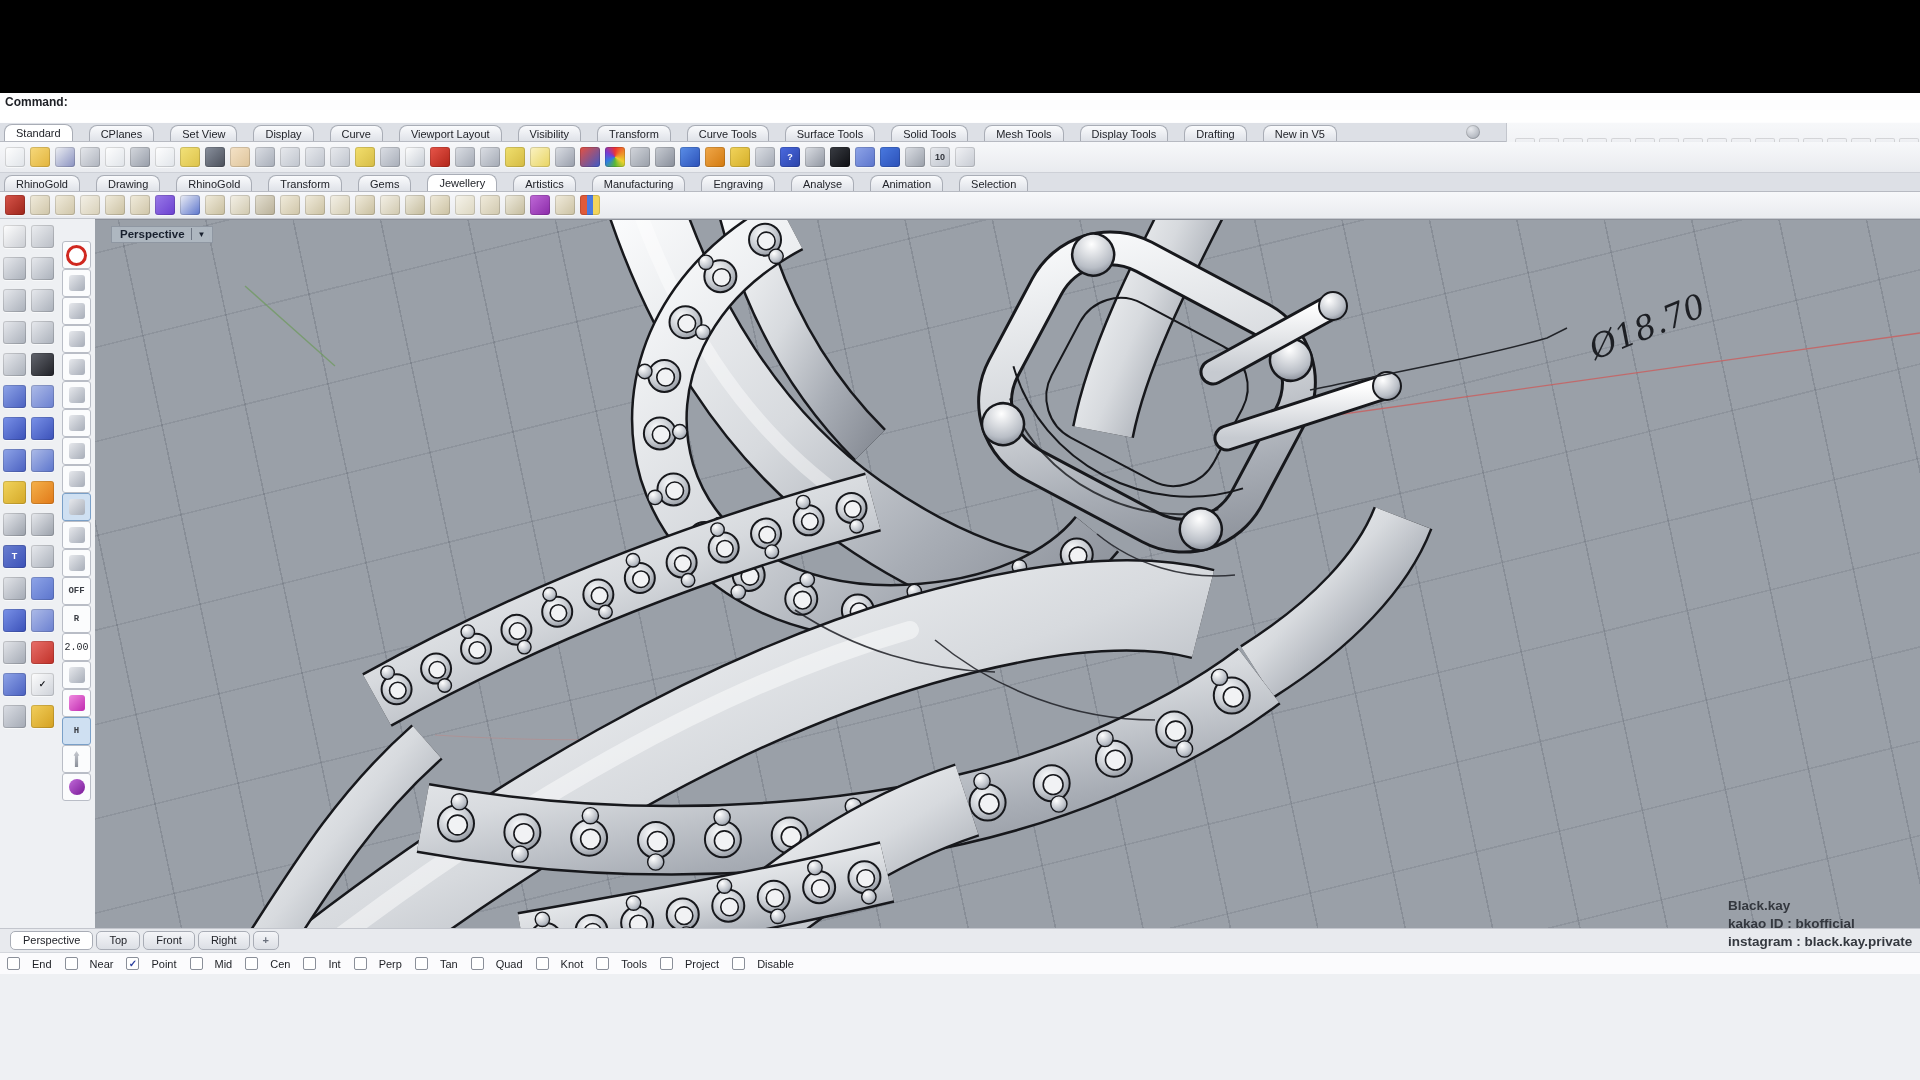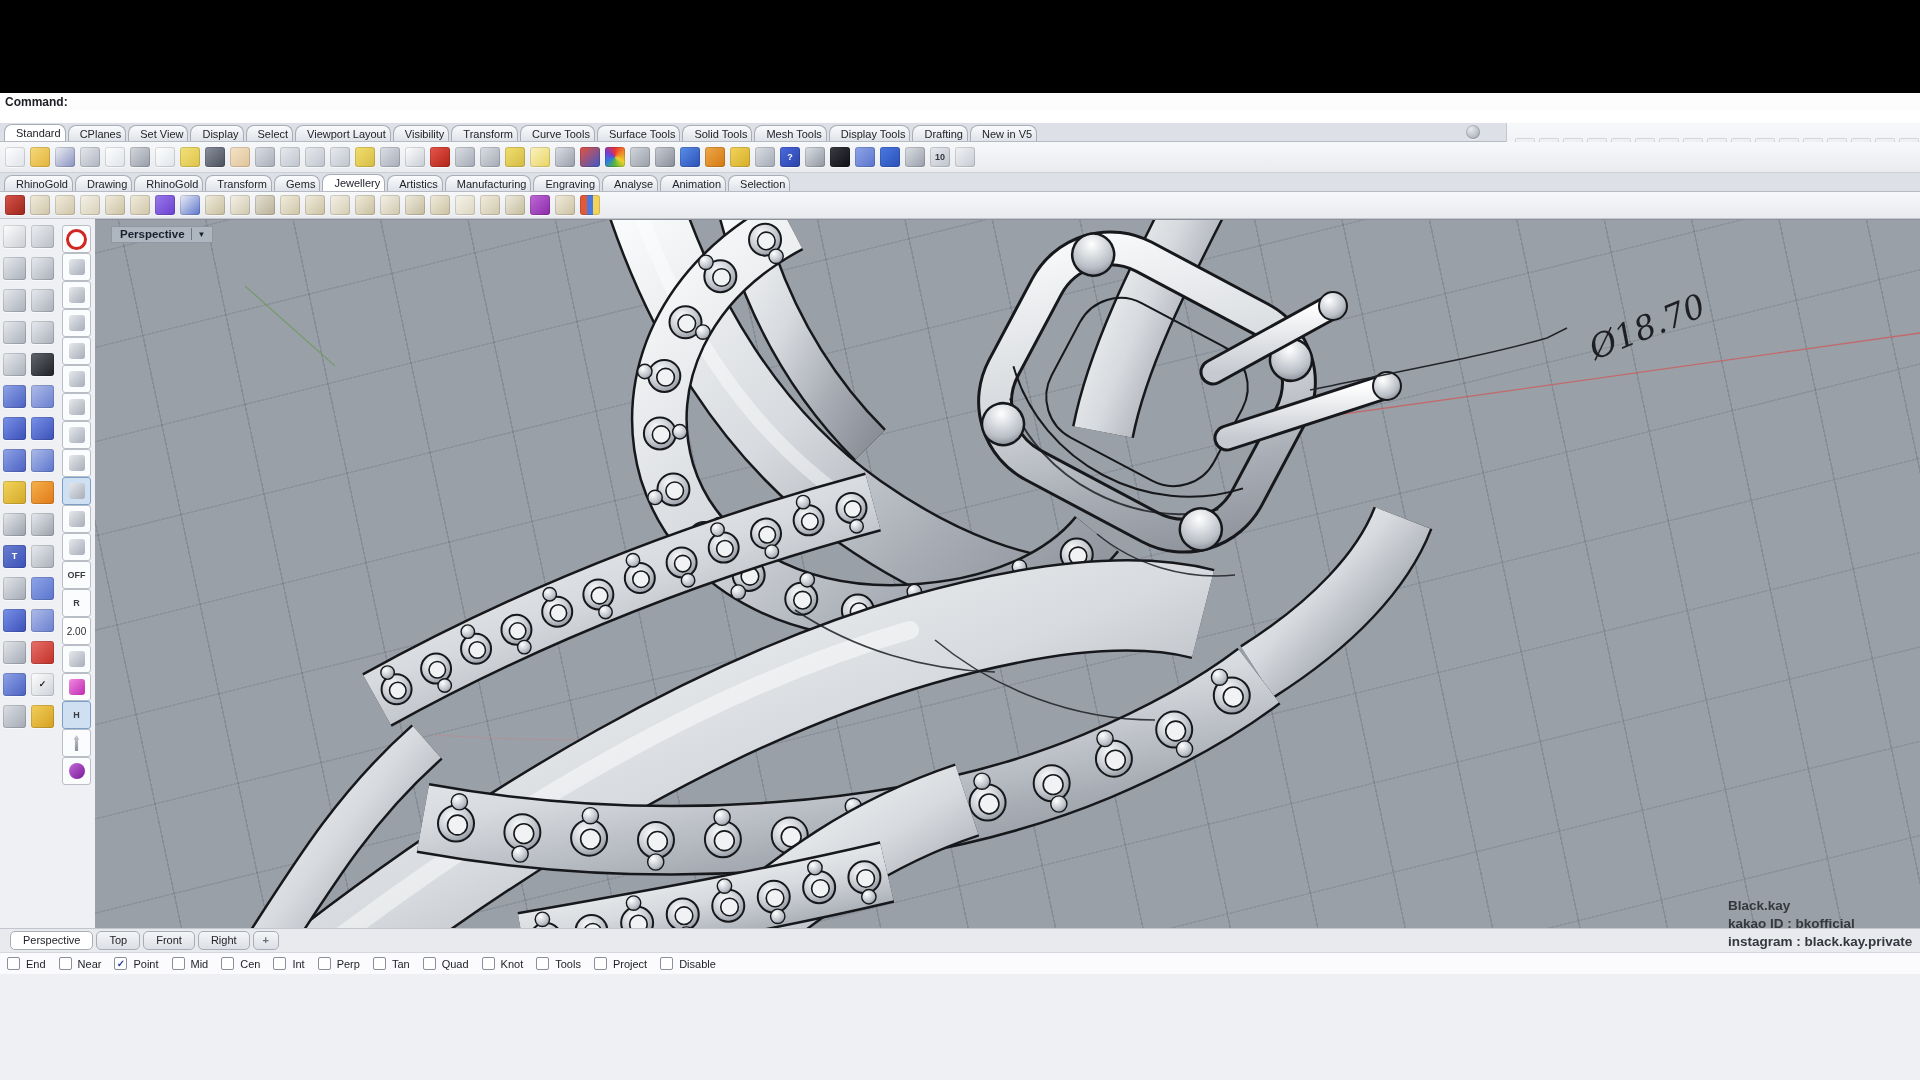--- a/index.html
+++ b/index.html
@@ -8,21 +8,21 @@
 
   
   #cmdbar{position:absolute;left:0;top:0;width:100%;height:30px;background:#fdfdfe;border-bottom:1px solid #c8cbd2;}
   #cmdlabel{position:absolute;left:5px;top:2px;font-size:12px;font-weight:bold;color:#1c1e24;}
   #cmdinput{position:absolute;left:0;top:17px;width:100%;height:12px;background:#ffffff;}
 
   
   .tabrow{position:absolute;left:0;width:100%;display:flex;align-items:flex-end;padding-left:4px;box-sizing:border-box;}
   #menu-tabs{top:30px;height:19px;background:#dde0e6;border-bottom:1px solid #b7bac2;}
   #rg-tabs{top:80px;height:19px;background:#dde0e6;border-bottom:1px solid #b7bac2;}
-  .menu-tab,.rg-tab{flex:0 0 auto;font-size:11px;color:#22242a;padding:2px 4px 1px 11px;margin-right:2px;
+  .menu-tab,.rg-tab{flex:0 0 auto;font-size:11px;color:#22242a;padding:2px 11px 1px 11px;margin-right:16px;
     background:linear-gradient(#fafbfd,#dfe2e8);border:1px solid #a9adb6;border-bottom:none;
     border-radius:8px 8px 0 0;white-space:nowrap;cursor:default;}
   .menu-tab.active,.rg-tab.active{background:#ffffff;position:relative;z-index:2;padding-bottom:2px;}
   #tab-gear{margin-left:auto;margin-right:440px;align-self:center;}
 
   
   .iconrow{position:absolute;left:0;display:flex;align-items:center;gap:5px;padding-left:5px;box-sizing:border-box;background:linear-gradient(#f7f8fa,#e9ebef);}
   #main-toolbar{top:49px;width:100%;height:31px;border-bottom:1px solid #cdd0d7;}
   #rg-toolbar{top:99px;width:100%;height:27px;border-bottom:1px solid #c3c6cd;}
   .chip{width:20px;height:20px;border-radius:3px;box-shadow:inset 0 0 0 1px rgba(0,0,0,.14), 0 1px 0 rgba(255,255,255,.6);
@@ -36,21 +36,21 @@
     border-left:1px solid #c3c6cd;border-bottom:1px solid #cdd0d7;display:flex;align-items:center;gap:4px;padding-left:8px;box-sizing:border-box;}
   .dchip{width:20px;height:18px;border-radius:2px;background:linear-gradient(#f2f3f6,#d9dce2);
     box-shadow:inset 0 0 0 1px rgba(0,0,0,.12);display:flex;align-items:center;justify-content:center;flex:0 0 auto;}
   .dchip .g{font-size:7px;font-weight:bold;color:#2a2d33;line-height:1;}
   .dchip .g.blue{font-size:11px;color:#3a55c8;}
 
   
   #sidebar{position:absolute;left:0;top:126px;width:95px;height:709px;background:#eef0f3;border-right:1px solid #b9bcc3;}
   #side-grid{position:absolute;left:3px;top:6px;width:56px;display:grid;grid-template-columns:26px 26px;grid-auto-rows:30px;gap:2px;}
   #side-grid .chip{width:23px;height:23px;}
-  #side-col{position:absolute;left:62px;top:6px;width:31px;display:flex;flex-direction:column;gap:0;}
+  #side-col{position:absolute;left:62px;top:22px;width:31px;display:flex;flex-direction:column;gap:0;font-family:Liberation Mono, monospace;}
   .sbtn{width:29px;height:28px;background:#fbfcfd;border:1px solid #b9bdc6;border-radius:3px;box-sizing:border-box;
     display:flex;align-items:center;justify-content:center;font-size:9px;font-weight:bold;color:#3a3d44;}
   .sbtn.hl{background:#cfe0f2;border-color:#7aa0c8;}
   .sbtn .mini{width:16px;height:16px;border-radius:3px;background:linear-gradient(135deg,#e6e8ec,#a7adb8);}
   .sbtn .rec{width:15px;height:15px;border-radius:50%;border:3px solid #d02820;background:#fff;}
   .sbtn .pink{background:linear-gradient(135deg,#f08ae0,#c02ab0);}
   .sbtn .pgear{background:linear-gradient(135deg,#c06ad8,#7a1a98);border-radius:50%;}
   .sbtn .person{background:linear-gradient(#c9ccd2,#8a8f99);clip-path:polygon(50% 0,68% 28%,60% 30%,60% 100%,40% 100%,40% 30%,32% 28%);}
   .sbtn.value{background:#ffffff;font-weight:normal;font-size:10px;color:#2a2d33;}
 
@@ -77,40 +77,40 @@
 
   
   #vp-tabs{position:absolute;left:0;top:835px;width:100%;height:24px;background:#e8eaee;border-top:1px solid #c3c6cd;
     display:flex;align-items:flex-start;gap:3px;padding:2px 0 0 10px;box-sizing:border-box;}
   .vtab{font-size:11px;color:#22242a;padding:2px 12px 3px 12px;background:linear-gradient(#f4f5f8,#dcdfe5);
     border:1px solid #a9adb6;border-radius:5px 5px 5px 5px;}
   .vtab.active{background:#ffffff;font-weight:normal;}
   .vtab.newtab{padding:2px 9px 3px 9px;color:#6a707c;font-weight:bold;}
   #osnap{position:absolute;left:0;top:859px;width:100%;height:22px;background:#fbfbfd;border-top:1px solid #d4d7dd;
     display:flex;align-items:center;gap:13px;padding-left:7px;box-sizing:border-box;}
-  .osnap-item{display:flex;align-items:center;gap:6px;font-size:11px;color:#1d1f24;}
+  .osnap-item{display:flex;align-items:center;gap:12px;font-size:11px;color:#1d1f24;}
   .cb{width:11px;height:11px;border:1px solid #8a8f99;background:#fff;border-radius:2px;display:flex;align-items:center;justify-content:center;
     font-size:10px;line-height:1;color:#2b3f9e;font-weight:bold;}
 </style>
 </head>
 <body>
 
 <div id="app">
 
   <div id="cmdbar">
     <div id="cmdlabel">Command:</div>
     <div id="cmdinput"></div>
   </div>
 
   <div id="menu-tabs" class="tabrow">
       <div class="menu-tab active">Standard</div>
       <div class="menu-tab">CPlanes</div>
       <div class="menu-tab">Set View</div>
       <div class="menu-tab">Display</div>
-      <div class="menu-tab">Select</div>
+      <div class="menu-tab">Curve</div>
       <div class="menu-tab">Viewport Layout</div>
       <div class="menu-tab">Visibility</div>
       <div class="menu-tab">Transform</div>
       <div class="menu-tab">Curve Tools</div>
       <div class="menu-tab">Surface Tools</div>
       <div class="menu-tab">Solid Tools</div>
       <div class="menu-tab">Mesh Tools</div>
       <div class="menu-tab">Display Tools</div>
       <div class="menu-tab">Drafting</div>
       <div class="menu-tab">New in V5</div>

